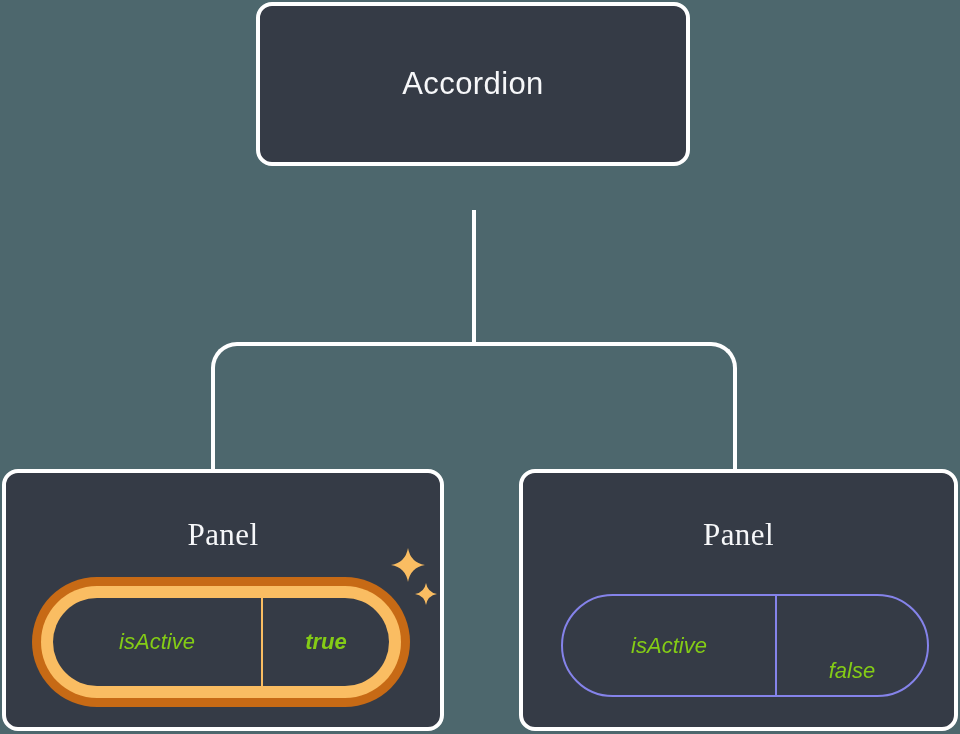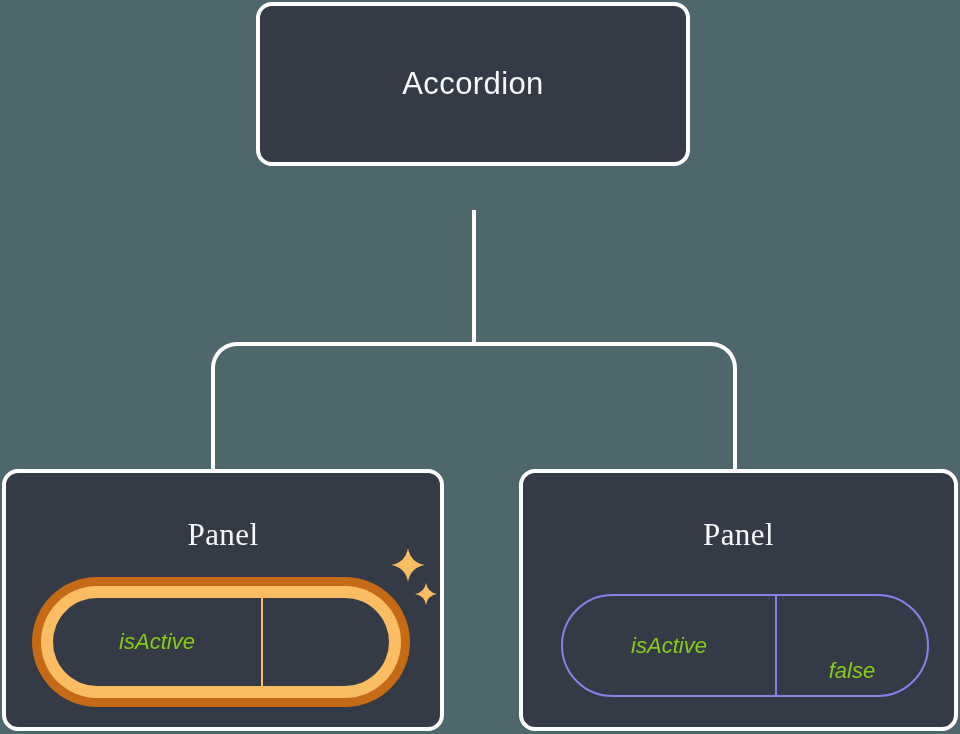--- a/index.html
+++ b/index.html
@@ -122,20 +122,23 @@
   <div class="node" id="panel-left">
     <div class="node-label panel-title">Panel</div>
 
     <div class="pill-active-outer">
       <div class="pill-active-mid">
         <div class="pill-active-inner">
           <div class="pill-cell cell-name">
             <span class="prop-text">isActive</span>
           </div>
           <div class="divider-gold"></div>
+          <div class="pill-cell cell-value">
+            <span class="prop-text value-bold">true</span>
+          </div>
         </div>
       </div>
     </div>
 
     <svg class="sparkles" viewBox="0 0 50 62" aria-hidden="true">
       <path fill="#fabd62" d="M19 3 Q21.5 17.5 36 20 Q21.5 22.5 19 37 Q16.5 22.5 2 20 Q16.5 17.5 19 3 Z"></path>
       <path fill="#fabd62" d="M37 38 Q38.6 47.4 48 49 Q38.6 50.6 37 60 Q35.4 50.6 26 49 Q35.4 47.4 37 38 Z"></path>
     </svg>
   </div>
 

